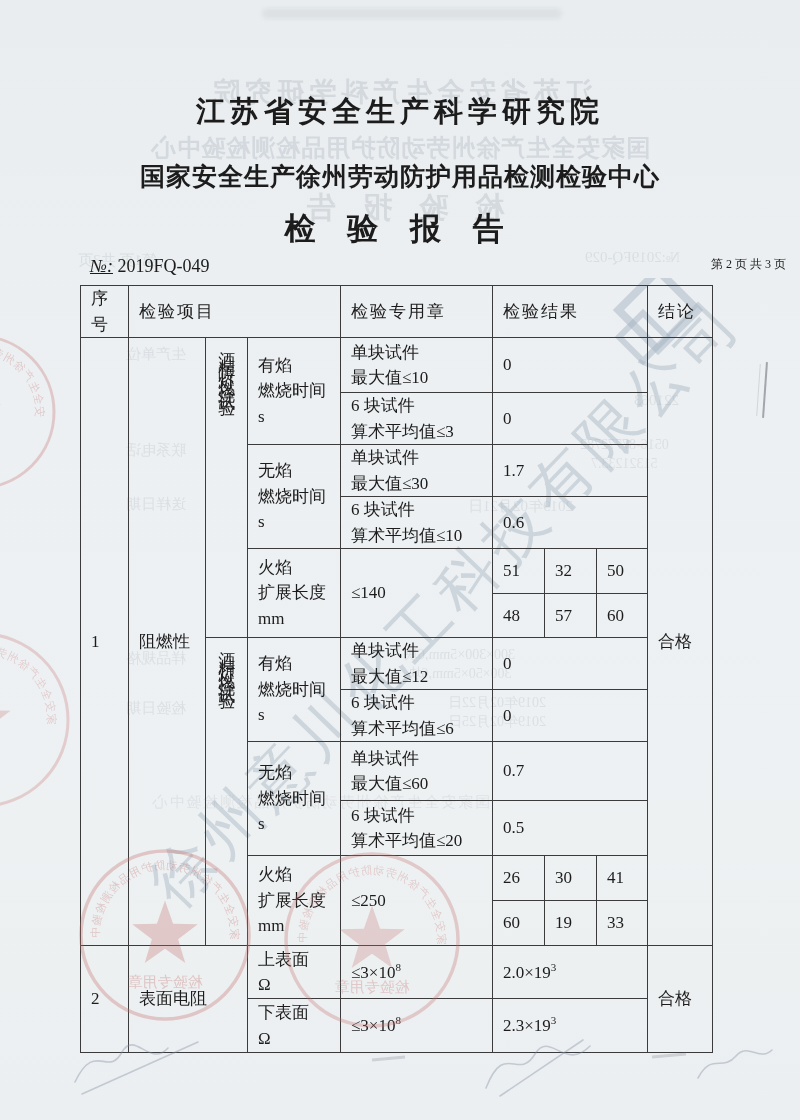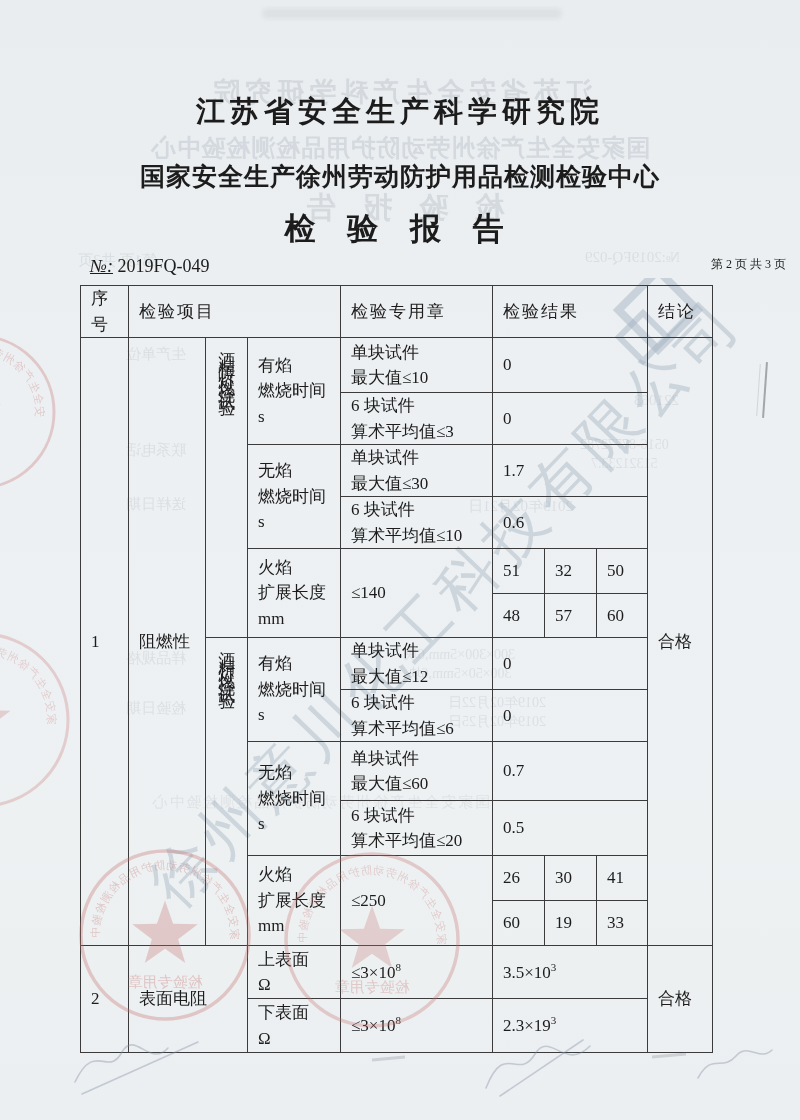--- a/index.html
+++ b/index.html
@@ -258,21 +258,21 @@
         <td>60</td>
         <td>19</td>
         <td>33</td>
       </tr>
       <tr style="height:53px">
         <td rowspan="2">2</td>
         <td rowspan="2" colspan="2">表面电阻</td>
         <td class="pre">上表面
 Ω</td>
         <td><span>≤3×10</span><sup>8</sup></td>
-        <td colspan="3"><span>3.5×10</span><sup>3</sup></td>
+        <td colspan="3"><span>2.0×19</span><sup>3</sup></td>
         <td rowspan="2">合格</td>
       </tr>
       <tr style="height:54px">
         <td class="pre">下表面
 Ω</td>
         <td><span>≤3×10</span><sup>8</sup></td>
         <td colspan="3"><span>2.3×19</span><sup>3</sup></td>
       </tr>
     </tbody>
       </table>

